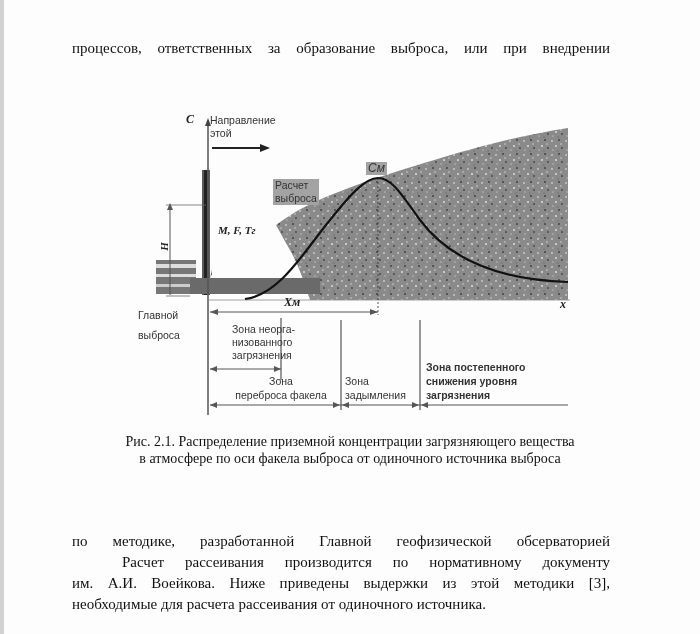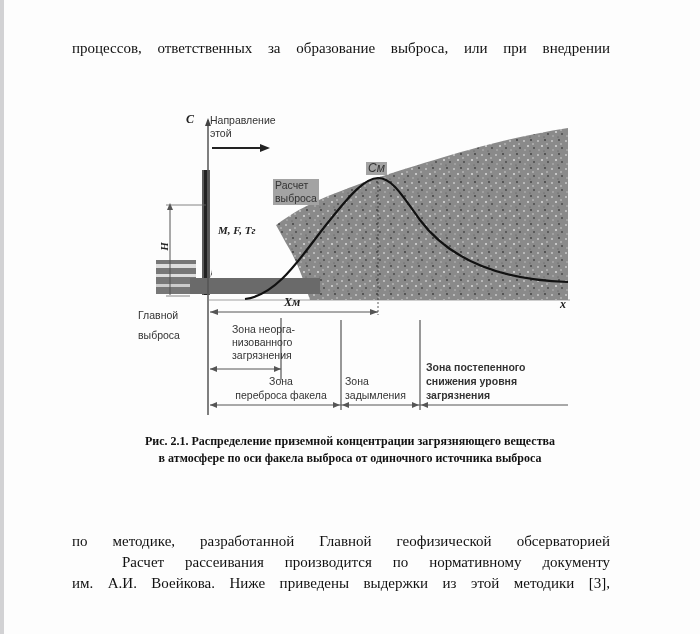--- a/index.html
+++ b/index.html
@@ -8,21 +8,21 @@
     background: #fdfdfd;
     font-family: "Liberation Serif", serif; color: #111;
   }
   .left-bar { position: absolute; left: 0; top: 0; width: 4px; height: 634px; background: #d2d2d4; }
   .para { position: absolute; left: 72px; width: 538px; font-size: 15px; line-height: 21px; text-align: justify; margin: 0; }
   .para .line { display: block; text-align: justify; text-align-last: justify; white-space: nowrap; }
   .para .line.last { text-align-last: left; }
   #p1 { top: 38px; }
   #p2 { top: 531px; }
   #p2 .indent { padding-left: 50px; }
-  .caption { position: absolute; left: 90px; width: 520px; top: 433px; font-size: 12px; line-height: 17px; text-align: center; font-weight: bold; }
+  .caption { position: absolute; left: 90px; width: 520px; top: 433px; font-size: 14px; line-height: 17px; text-align: center; }
   .figure { position: absolute; left: 130px; top: 110px; width: 460px; height: 310px; }
   .figure svg { position: absolute; left: 0; top: 0; }
   .lbl { position: absolute; font-family: "Liberation Sans", sans-serif; font-size: 10.5px; line-height: 13px; color: #333; white-space: nowrap; }
   .lbl.box { background: #a3a3a3; padding: 0 2px; }
   .it { font-family: "Liberation Serif", serif; font-style: italic; font-weight: bold; color: #222; }
 </style>
 </head>
 <body>
 
 <div class="left-bar"></div>
@@ -112,13 +112,14 @@
 
 <div class="caption">
   <div>Рис. 2.1. Распределение приземной концентрации загрязняющего вещества</div>
   <div>в атмосфере по оси факела выброса от одиночного источника выброса</div>
 </div>
 
 <div class="para" id="p2">
   <span class="line">по методике, разработанной Главной геофизической обсерваторией</span>
   <span class="line indent">Расчет рассеивания производится по нормативному документу</span>
   <span class="line">им. А.И. Воейкова. Ниже приведены выдержки из этой методики [3],</span>
+  <span class="line last">необходимые для расчета рассеивания от одиночного источника.</span>
 </div>
 
 </body></html>

